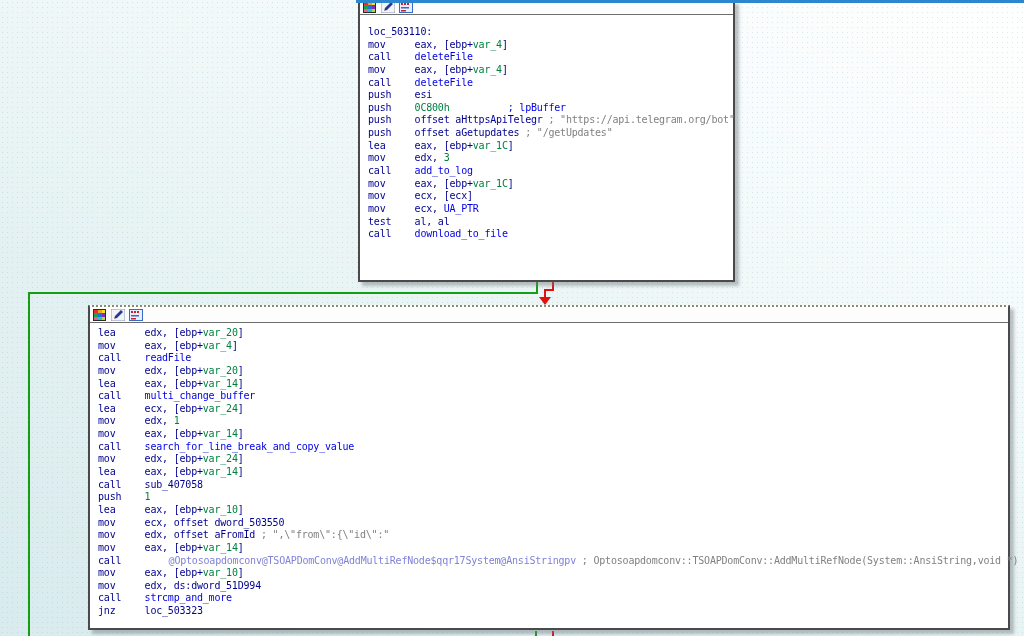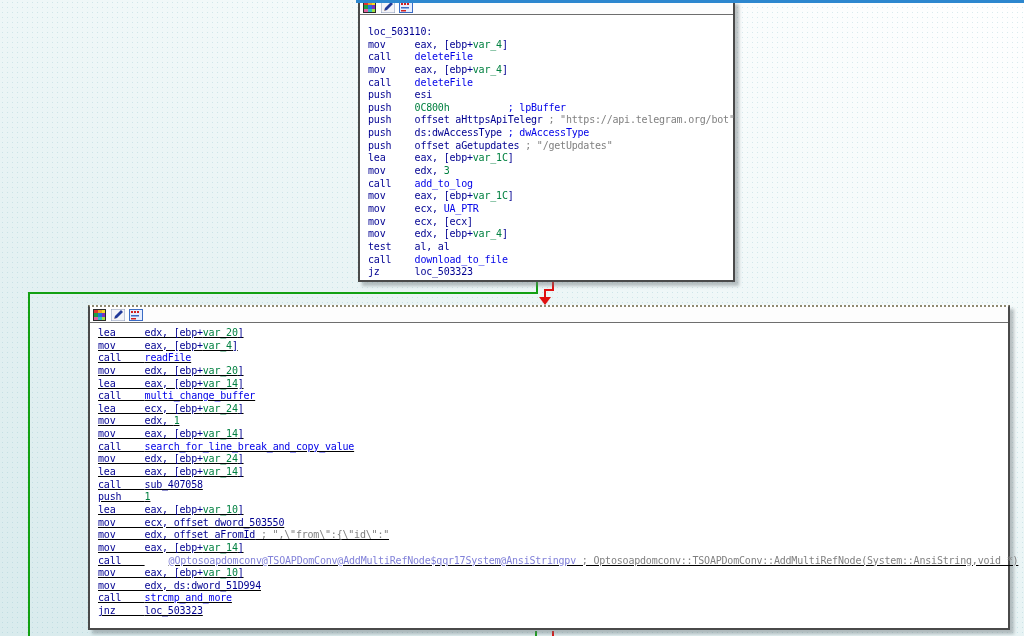--- a/index.html
+++ b/index.html
@@ -26,21 +26,21 @@
   #node-top{left:358px;top:0;width:377px;height:282px;border-top:none;}
   #node-bottom{left:88px;top:305px;width:922px;height:325px;border-top:2px dotted #8f8a72;}
   .node-title{
     height:15px;display:flex;align-items:center;gap:3px;padding-left:3px;
     border-bottom:1px solid #6e6e6e;background:#fdfdfd;cursor:move;
   }
   #node-top .node-title{height:14px;}
   .node-btn{width:15px;height:12px;display:inline-block;line-height:0;cursor:pointer;}
   .code{padding:0 0 0 8px;}
   #node-top .code{padding-top:11px;}
-  #node-bottom .code{padding-top:4px;text-decoration:underline;}
+  #node-bottom .code{padding-top:4px;}
   .code-line{
     white-space:pre;font-size:10px;line-height:12.65px;height:12.65px;
     letter-spacing:-0.2px;cursor:default;
   }
   .tk-m{color:var(--mnemonic,#000091);}
   .tk-n{color:var(--name_blue,#0000e8);}
   .tk-g{color:var(--number_green,#008040);}
   .tk-s{color:var(--string_gray,#808080);}
   .tk-c{color:var(--comment_blue,#0000e8);}
   .tk-i{color:var(--import_lavender,#8181d9);padding-left:24px;}
@@ -106,32 +106,29 @@
     </div>
     <div class="code">
         <div class="code-line"><span class="tk-m">loc_503110:</span></div>
         <div class="code-line"><span class="tk-m">mov     eax, [ebp+</span><span class="tk-g">var_4</span><span class="tk-m">]</span></div>
         <div class="code-line"><span class="tk-m">call    </span><span class="tk-n">deleteFile</span></div>
         <div class="code-line"><span class="tk-m">mov     eax, [ebp+</span><span class="tk-g">var_4</span><span class="tk-m">]</span></div>
         <div class="code-line"><span class="tk-m">call    </span><span class="tk-n">deleteFile</span></div>
         <div class="code-line"><span class="tk-m">push    esi</span></div>
         <div class="code-line"><span class="tk-m">push    </span><span class="tk-g">0C800h</span><span class="tk-c">          ; lpBuffer</span></div>
         <div class="code-line"><span class="tk-m">push    offset aHttpsApiTelegr</span><span class="tk-s"> ; "https://api.telegram.org/bot"</span></div>
-        <div class="code-line"><span class="tk-m">push    ds:dwAccessType</span><span class="tk-c"> ; dwAccessType</span></div>
         <div class="code-line"><span class="tk-m">push    offset aGetupdates</span><span class="tk-s"> ; "/getUpdates"</span></div>
         <div class="code-line"><span class="tk-m">lea     eax, [ebp+</span><span class="tk-g">var_1C</span><span class="tk-m">]</span></div>
         <div class="code-line"><span class="tk-m">mov     edx, </span><span class="tk-g">3</span></div>
         <div class="code-line"><span class="tk-m">call    </span><span class="tk-n">add_to_log</span></div>
         <div class="code-line"><span class="tk-m">mov     eax, [ebp+</span><span class="tk-g">var_1C</span><span class="tk-m">]</span></div>
+        <div class="code-line"><span class="tk-m">mov     ecx, [ecx]</span></div>
         <div class="code-line"><span class="tk-m">mov     ecx, </span><span class="tk-n">UA_PTR</span></div>
-        <div class="code-line"><span class="tk-m">mov     ecx, [ecx]</span></div>
-        <div class="code-line"><span class="tk-m">mov     edx, [ebp+</span><span class="tk-g">var_4</span><span class="tk-m">]</span></div>
         <div class="code-line"><span class="tk-m">test    al, al</span></div>
         <div class="code-line"><span class="tk-m">call    </span><span class="tk-n">download_to_file</span></div>
-        <div class="code-line"><span class="tk-m">jz      </span><span class="tk-m">loc_503323</span></div>
       </div>
   </div>
 
   <div class="node" id="node-bottom">
     <div class="node-title">
       <span class="node-btn">
         <svg width="13" height="12" viewBox="0 0 13 12">
             <rect x="0" y="0" width="13" height="12" fill="#2a2a2a"></rect>
             <rect x="1" y="1" width="4" height="3" fill="#e03030"></rect>
             <rect x="5" y="1" width="4" height="3" fill="#f0a020"></rect>

